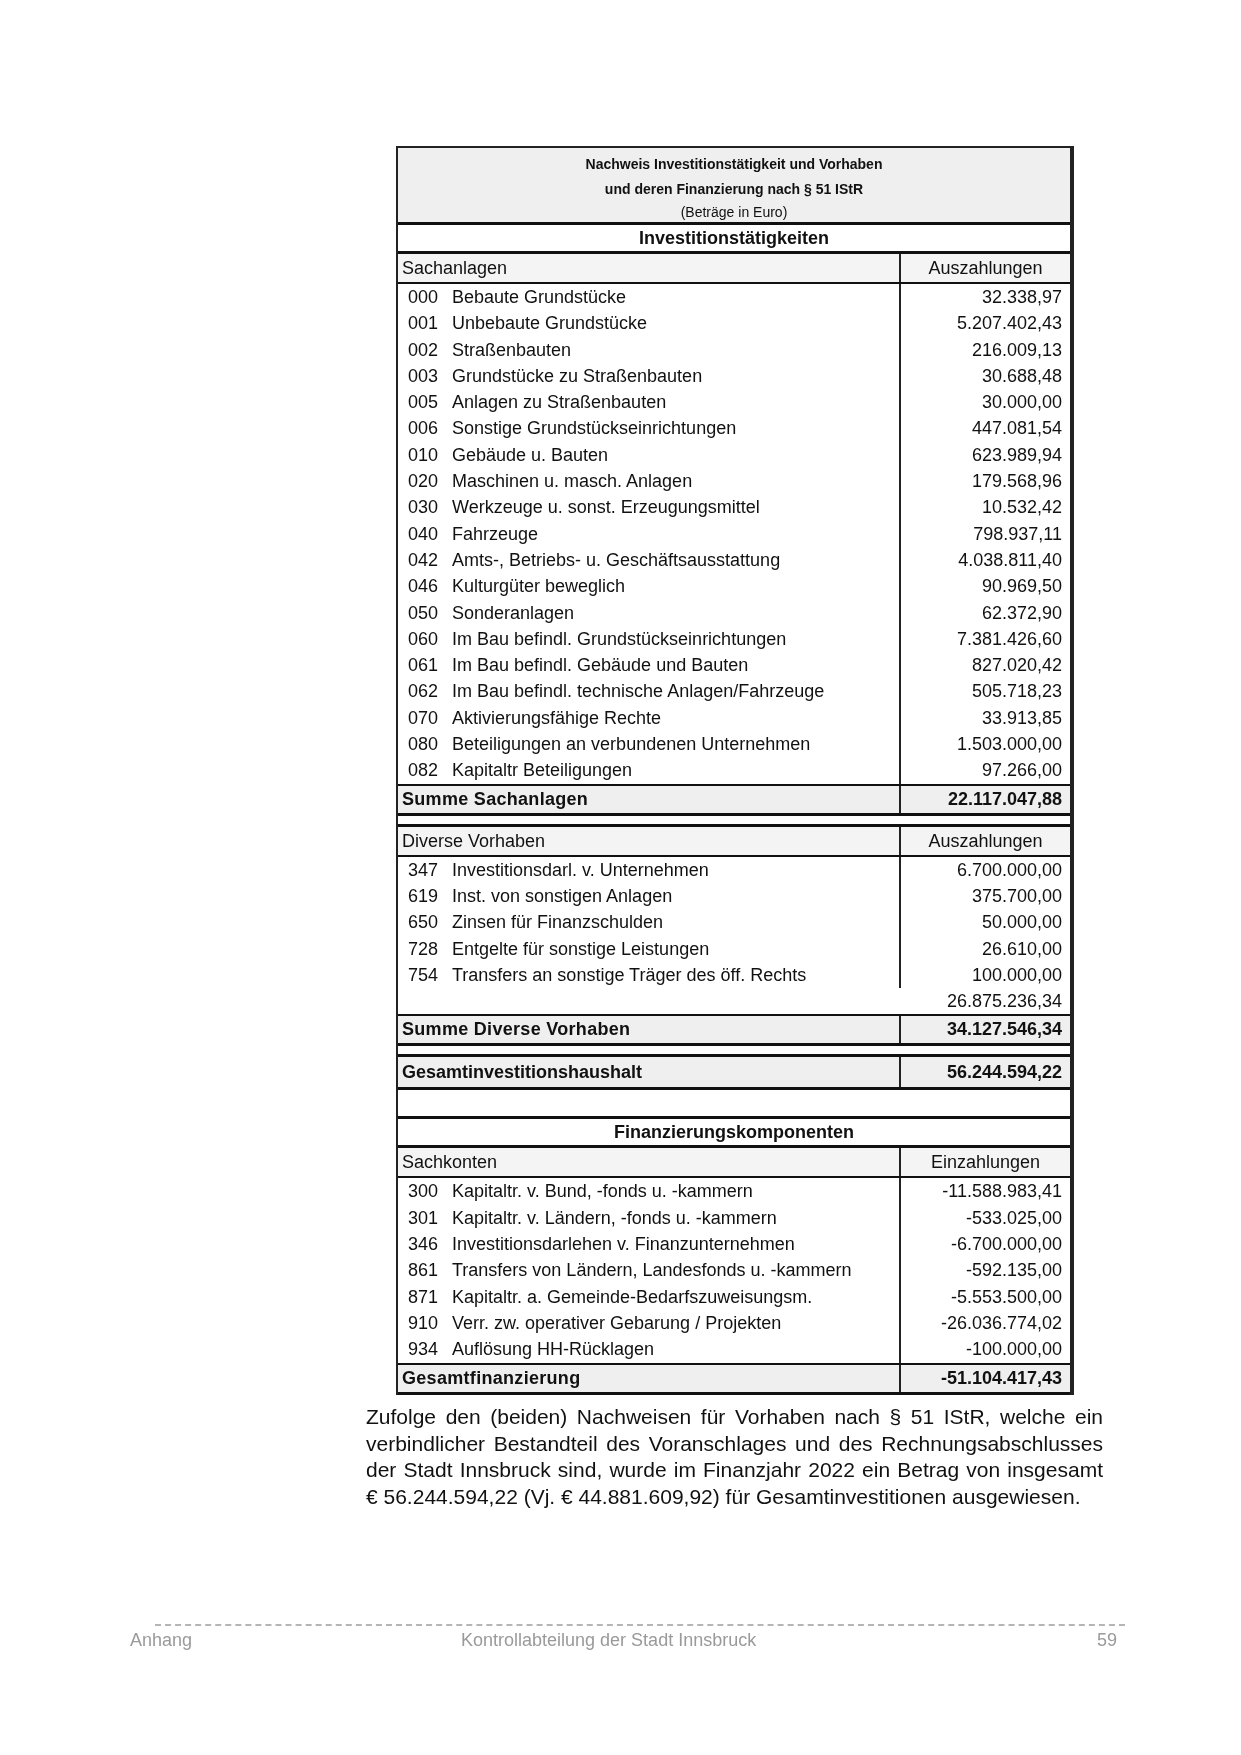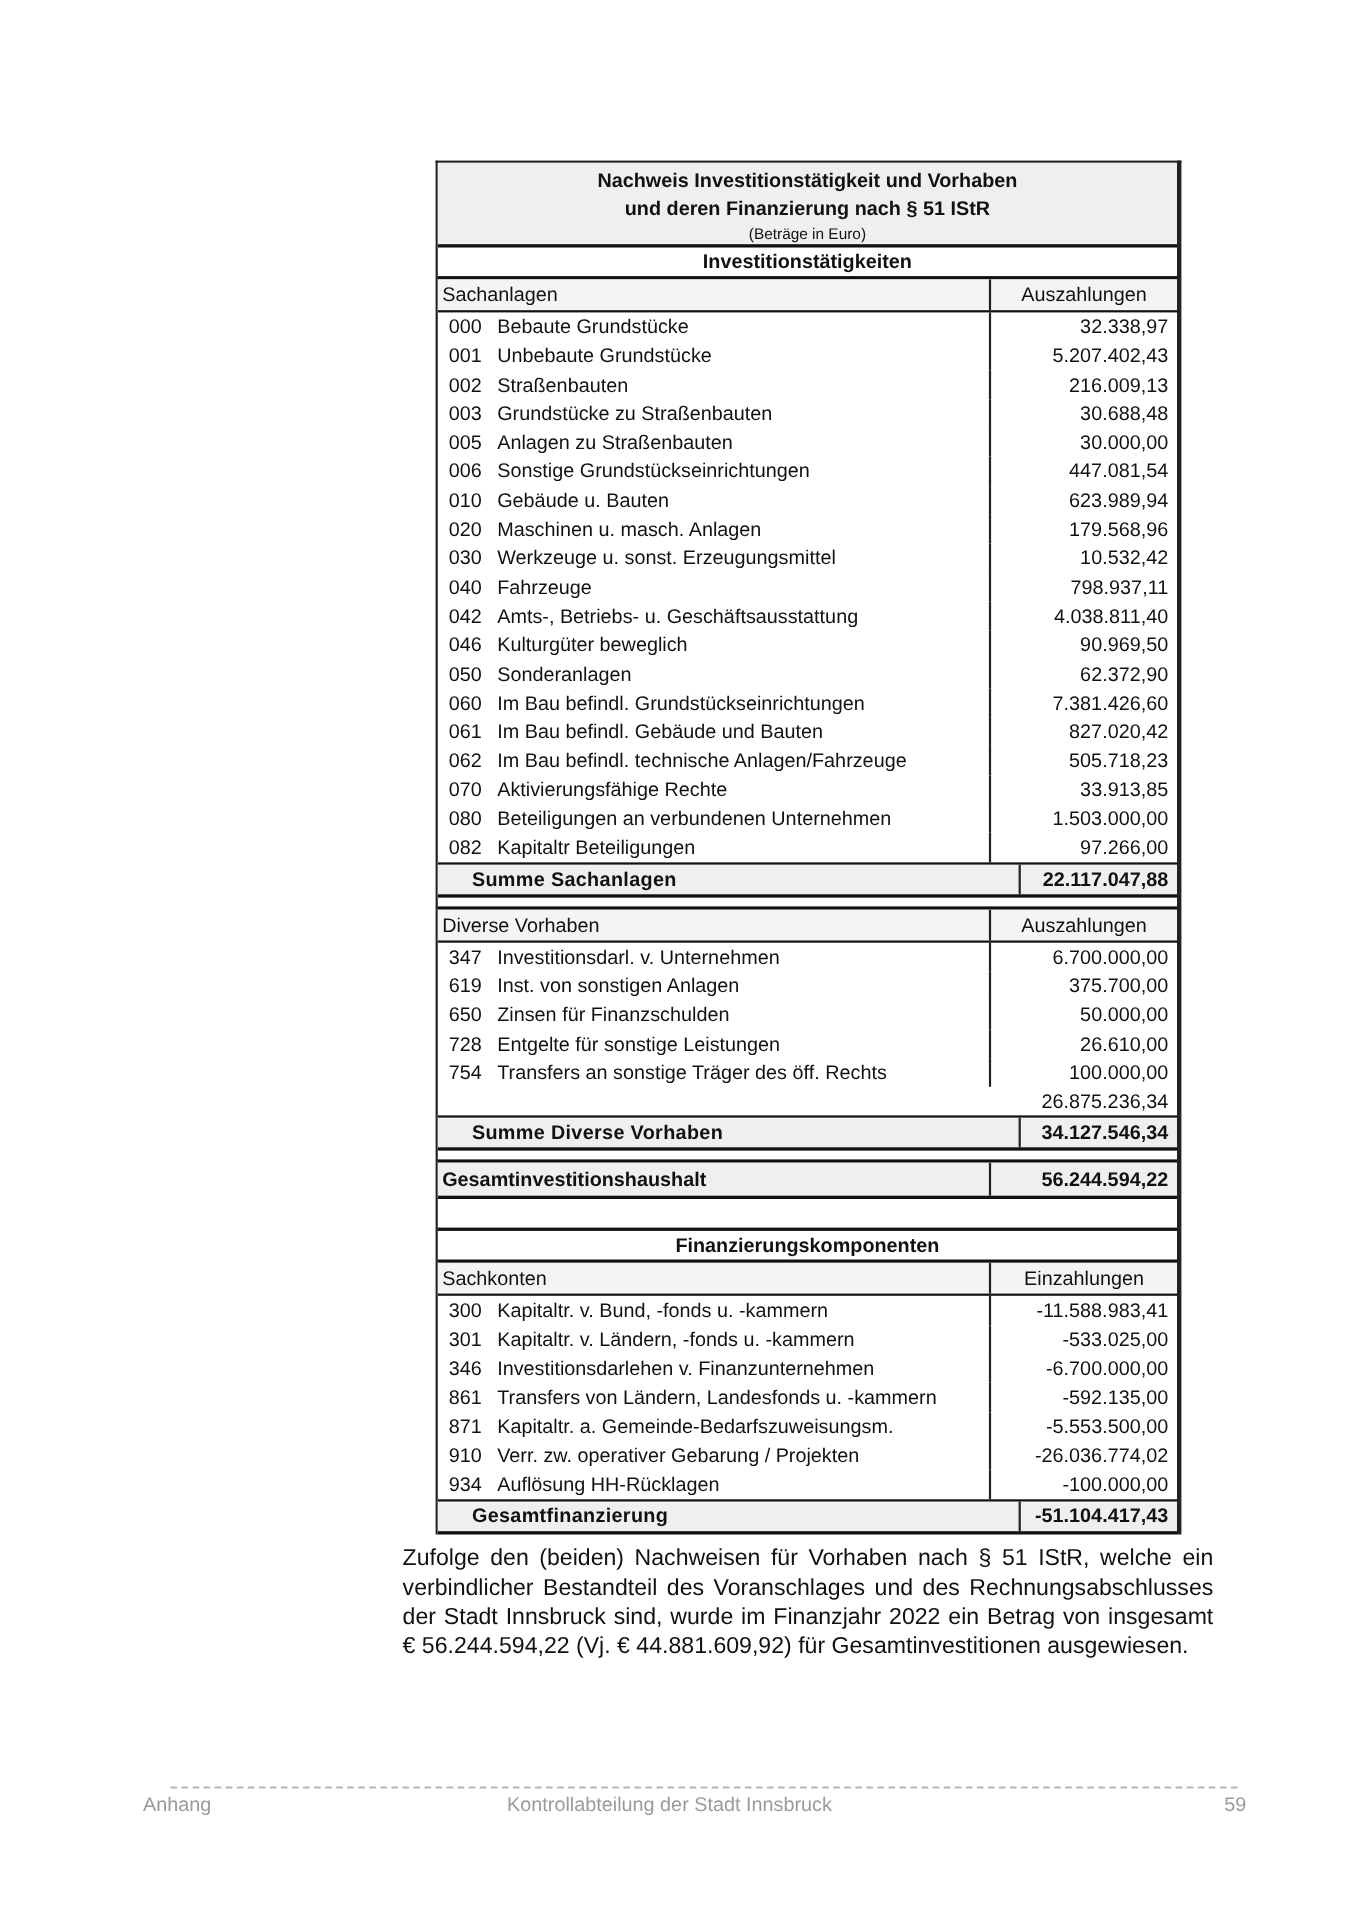--- a/index.html
+++ b/index.html
@@ -3,31 +3,31 @@
 <meta charset="utf-8">
 <style>
   html, body { margin: 0; padding: 0; background: #ffffff; }
   body { width: 1241px; height: 1755px; position: relative; overflow: hidden;
          font-family: "Liberation Sans", sans-serif; color: #111; }
   .tbl { position: absolute; left: 396px; top: 146px; width: 672px;
          border-left: 2px solid #222; border-top: 2px solid #222;
          border-right: 4px solid #222; box-sizing: content-box; }
   .tbl .blk { border-bottom: 3px solid #111; }
   .hdr { background: #efefef; text-align: center; padding-top: 4px; height: 77px; box-sizing: border-box; }
-  .hdr .t1, .hdr .t2 { font-weight: bold; font-size: 18px; line-height: 25px; }
+  .hdr .t1, .hdr .t2 { font-weight: bold; font-size: 14px; line-height: 25px; }
   .hdr .sub { font-size: 14px; line-height: 20px; }
   .sect { text-align: center; font-weight: bold; font-size: 18px; height: 26px; line-height: 26px; border-bottom: 3px solid #111; }
   .row { display: flex; height: 26.3px; line-height: 26.3px; font-size: 18px; }
   .row .l { flex: 0 0 503px; border-right: 2px solid #222; box-sizing: border-box; padding-left: 10px; white-space: nowrap; overflow: hidden; }
   .row .l .code { display: inline-block; width: 44px; }
   .row .r { flex: 1; text-align: right; padding-right: 8px; white-space: nowrap; }
   .colhead { height: 28px; line-height: 28px; border-bottom: 2px solid #111; background: #f4f4f4; }
   .colhead .l { padding-left: 4px; }
   .colhead .r { text-align: center; padding-right: 0; }
-  .sum { height: 27px; line-height: 27px; background: #efefef; border-top: 2px solid #111; border-bottom: 3px solid #111; font-weight: bold; padding-left: 27px; }
+  .sum { height: 27px; line-height: 27px; background: #efefef; border-top: 2px solid #111; border-bottom: 3px solid #111; font-weight: bold; }
   .sum .l { padding-left: 4px; letter-spacing: 0.3px; }
   .gap { height: 8px; border-bottom: 3px solid #111; }
   .gap2 { height: 26px; border-bottom: 3px solid #111; }
   .total { height: 30px; line-height: 30px; background: #efefef; border-bottom: 3px solid #111; font-weight: bold; }
   .total .l { padding-left: 4px; }
   .para { position: absolute; left: 366px; top: 1404px; width: 737px; font-size: 21px; line-height: 26.5px; text-align: justify; color: #111; }
   .footer-line { position: absolute; left: 155px; top: 1624px; width: 970px; border-top: 2px dashed #b5b5b5; }
   .footer { position: absolute; top: 1630px; font-size: 18px; color: #9a9a9a; }
 </style>
 </head>
@@ -210,13 +210,13 @@
     <div class="l">Gesamtfinanzierung</div>
     <div class="r">-51.104.417,43</div>
   </div>
 </div>
 
 <div class="para">Zufolge den (beiden) Nachweisen für Vorhaben nach § 51 IStR, welche ein verbindlicher Bestandteil des Voranschlages und des Rechnungs­abschlusses der Stadt Innsbruck sind, wurde im Finanzjahr 2022 ein Betrag von insgesamt € 56.244.594,22 (Vj. € 44.881.609,92) für Gesamtinvestitionen ausgewiesen.</div>
 
 <div class="footer-line"></div>
 <div class="footer" style="left:130px;">Anhang</div>
 <div class="footer" style="left:461px;">Kontrollabteilung der Stadt Innsbruck</div>
-<div class="footer" style="left:1097px;margin-left:16px;">59</div>
+<div class="footer" style="left:1097px;">59</div>
 
 </body></html>

